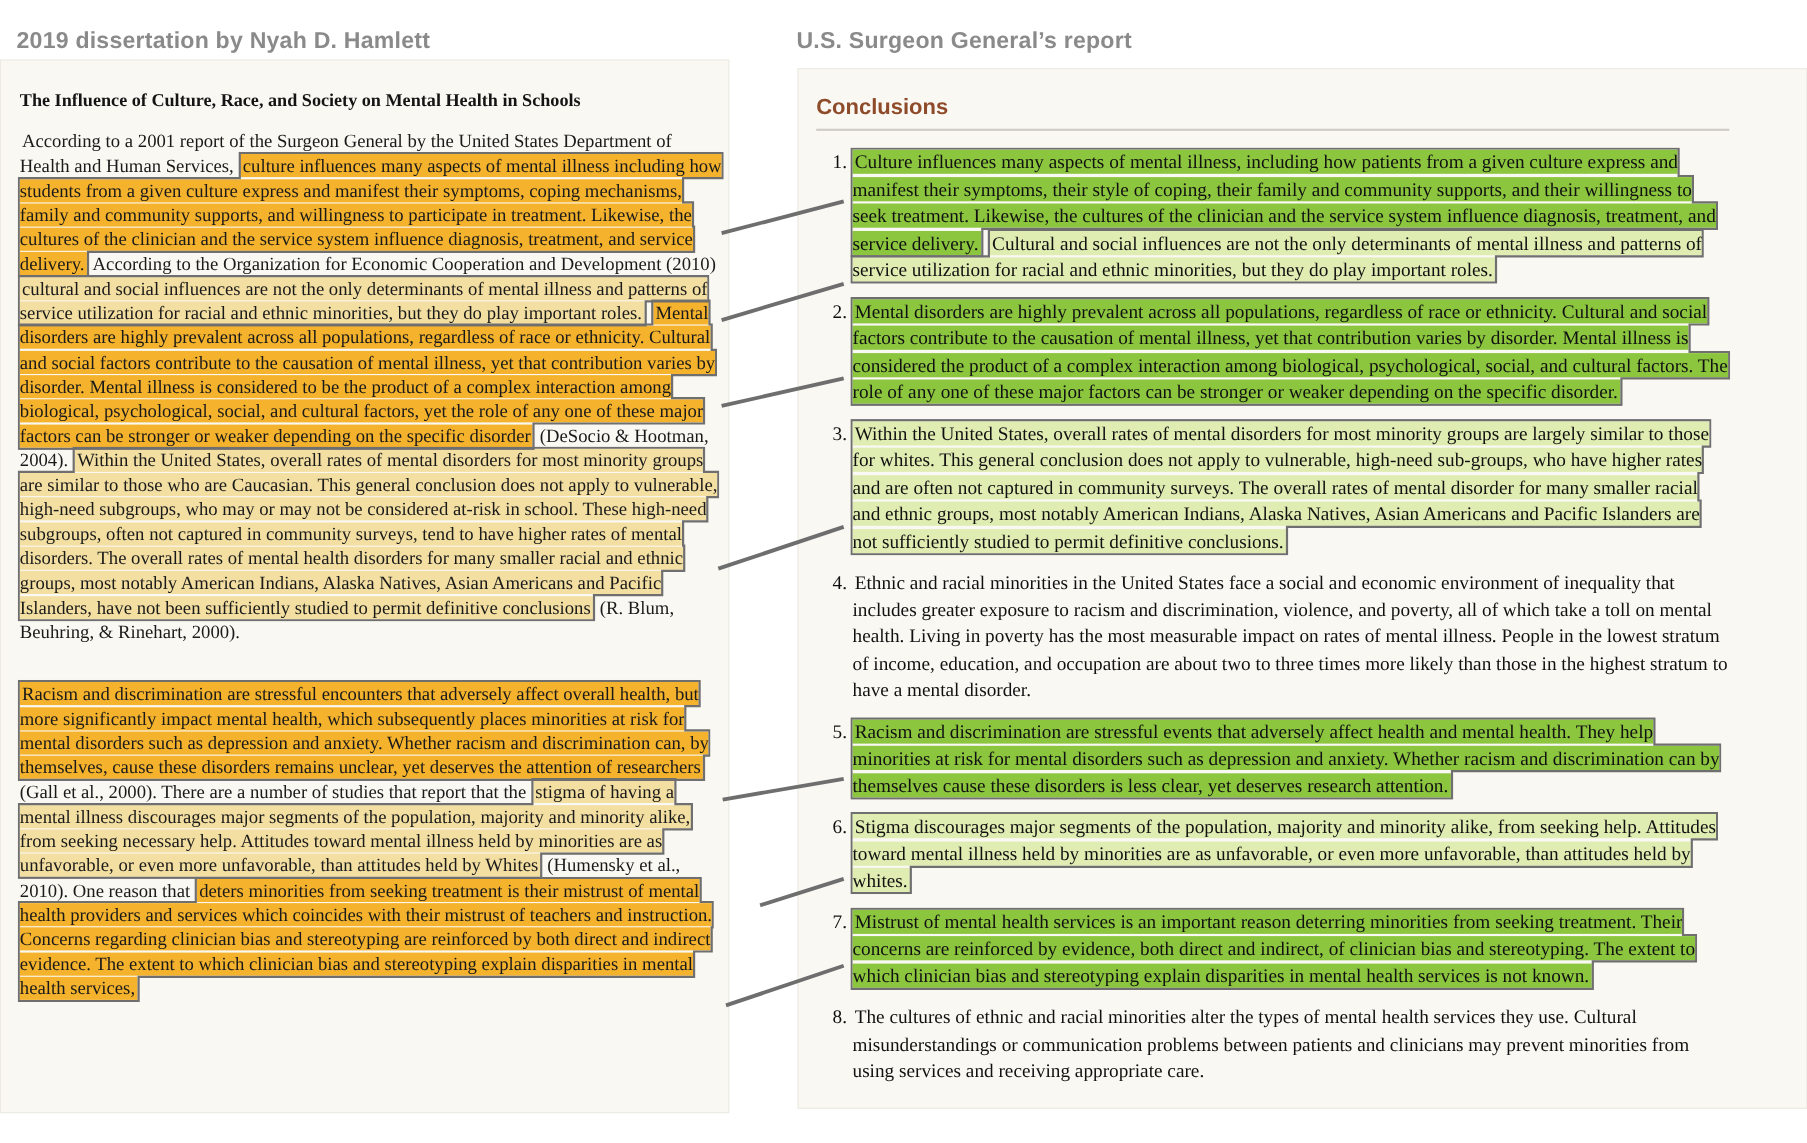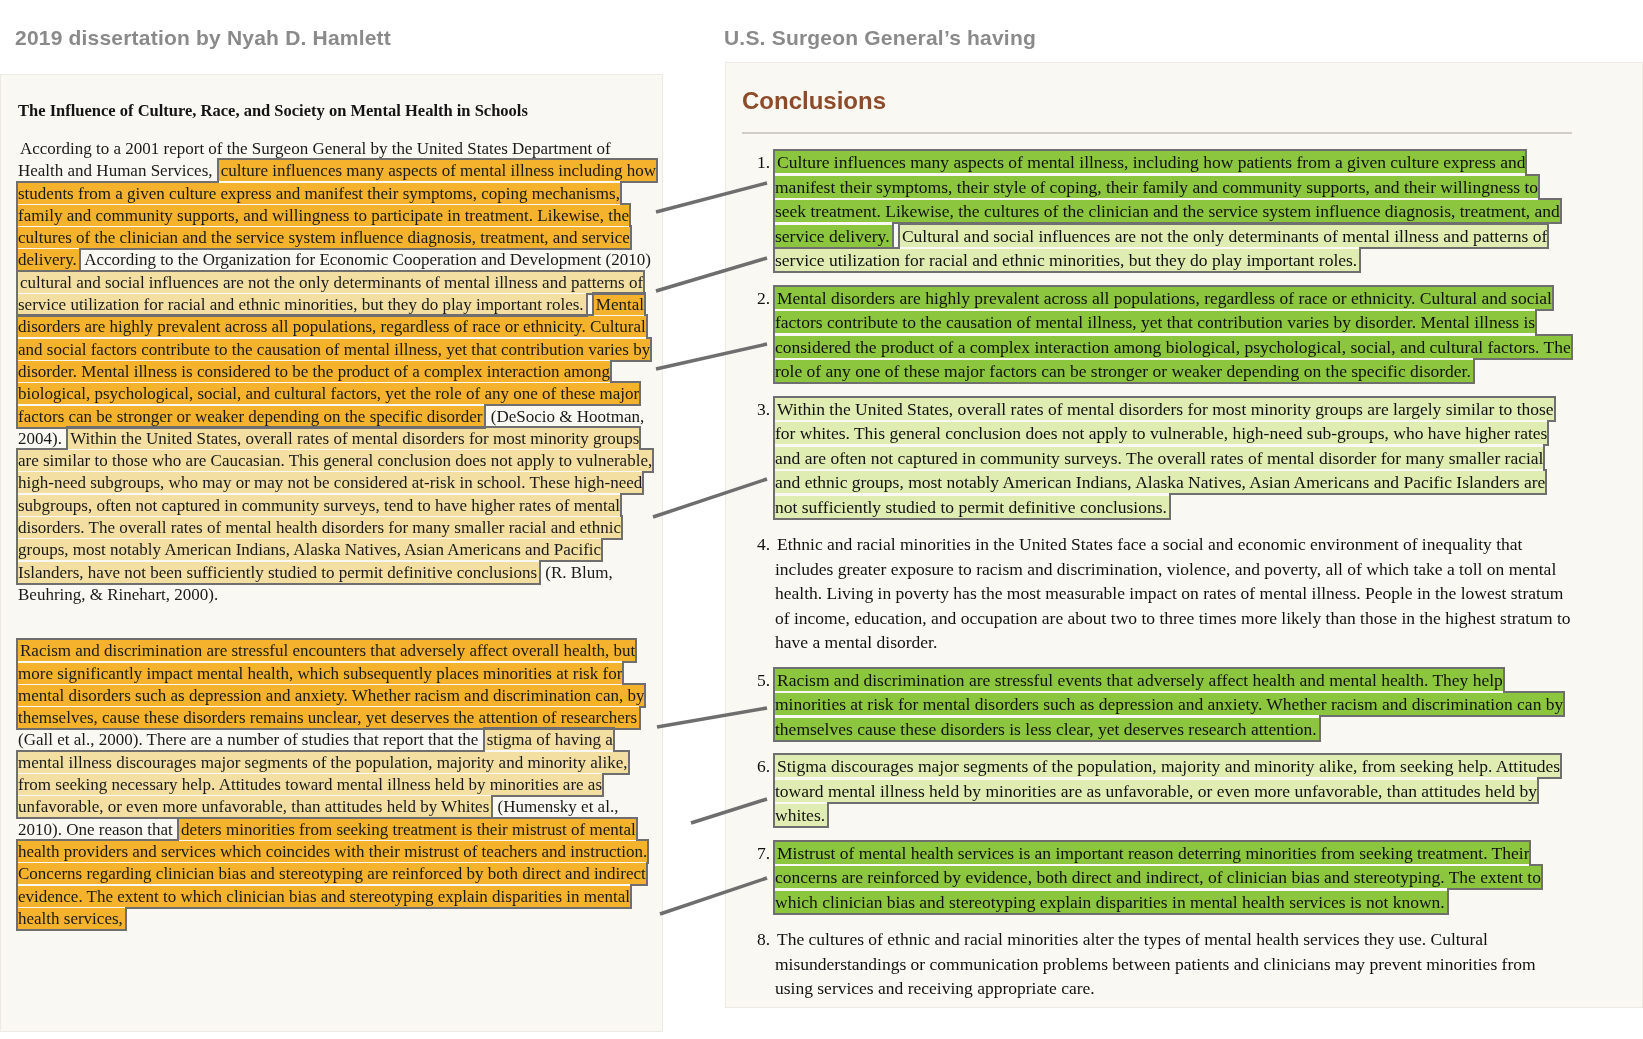--- a/index.html
+++ b/index.html
@@ -19,21 +19,21 @@
   .col-header.left{left:15px;text-align:center;}
   .col-header.right{left:724px;}
 
   .paper{
     position:absolute;
     background:var(--paper_bg);
     border:1px solid #eceae3;
     box-sizing:border-box;
   }
   .left-paper{
-    left:0;top:74px;width:663px;height:958px;
+    left:0;top:54px;width:663px;height:958px;
     padding:26px 6px 0 17px;
   }
   .right-paper{
     left:725px;top:62px;width:918px;height:946px;
     padding:24px 70px 0 16px;
   }
 
   .doc-title{
     margin:0 0 17px 0;
     font-size:16.5px;font-weight:bold;color:#141414;
@@ -48,23 +48,23 @@
   .seg{padding:1px 2px;}
   .seg.plain{background:transparent;text-align:center;}
   .seg.orange{background:var(--highlight_orange);outline:2px solid var(--box_border);}
   .seg.tan{background:var(--highlight_tan);outline:2px solid var(--box_border);}
   .seg.green{background:var(--highlight_green);outline:2px solid var(--box_border);}
   .seg.lgreen{background:var(--highlight_light_green);outline:2px solid var(--box_border);}
 
   .conclusions-heading{
     margin:0 0 16px 0;
     font-family:"Liberation Sans","DejaVu Sans",sans-serif;
-    font-size:24px;font-weight:bold;color:var(--conclusions_brown);
+    font-size:20px;font-weight:bold;color:var(--conclusions_brown);
     border-bottom:2px solid #cfcdc6;
-    padding-bottom:17px;
+    padding-bottom:7px;
   }
   .conclusions-list{
     list-style:none;margin:0;padding:0;
   }
   .conclusion-item{
     display:flex;align-items:flex-start;
     margin-bottom:13px;
     font-size:17.5px;line-height:24.5px;color:#111111;
   }
   .conclusion-item .num{
@@ -78,21 +78,21 @@
     pointer-events:none;z-index:5;
   }
 </style>
 </head>
 <body>
 
 <div class="canvas">
 
   <div class="col-header left">2019 dissertation by Nyah D. Hamlett</div>
 
-  <div class="col-header right">U.S. Surgeon General’s having</div>
+  <div class="col-header right">U.S. Surgeon General’s report</div>
 
   <div class="paper left-paper">
     <h1 class="doc-title">The Influence of Culture, Race, and Society on Mental Health in Schools</h1>
     <p class="doc-para"><span class="seg plain">According to a 2001 report of the Surgeon General by the United States Department of Health and Human Services, </span><span class="seg orange">culture influences many aspects of mental illness including how students from a given culture express and manifest their symptoms, coping mechanisms, family and community supports, and willingness to participate in treatment. Likewise, the cultures of the clinician and the service system influence diagnosis, treatment, and service delivery.</span><span class="seg plain"> According to the Organization for Economic Cooperation and Development (2010) </span><span class="seg tan">cultural and social influences are not the only determinants of mental illness and patterns of service utilization for racial and ethnic minorities, but they do play important roles.</span><span class="seg plain"> </span><span class="seg orange">Mental disorders are highly prevalent across all populations, regardless of race or ethnicity. Cultural and social factors contribute to the causation of mental illness, yet that contribution varies by disorder. Mental illness is considered to be the product of a complex interaction among biological, psychological, social, and cultural factors, yet the role of any one of these major factors can be stronger or weaker depending on the specific disorder</span><span class="seg plain"> (DeSocio &amp; Hootman, 2004). </span><span class="seg tan">Within the United States, overall rates of mental disorders for most minority groups are similar to those who are Caucasian. This general conclusion does not apply to vulnerable, high-need subgroups, who may or may not be considered at-risk in school. These high-need subgroups, often not captured in community surveys, tend to have higher rates of mental disorders. The overall rates of mental health disorders for many smaller racial and ethnic groups, most notably American Indians, Alaska Natives, Asian Americans and Pacific Islanders, have not been sufficiently studied to permit definitive conclusions</span><span class="seg plain"> (R. Blum, Beuhring, &amp; Rinehart, 2000).</span></p>
     <p class="doc-para"><span class="seg orange">Racism and discrimination are stressful encounters that adversely affect overall health, but more significantly impact mental health, which subsequently places minorities at risk for mental disorders such as depression and anxiety. Whether racism and discrimination can, by themselves, cause these disorders remains unclear, yet deserves the attention of researchers</span><span class="seg plain"> (Gall et al., 2000). There are a number of studies that report that the </span><span class="seg tan">stigma of having a mental illness discourages major segments of the population, majority and minority alike, from seeking necessary help. Attitudes toward mental illness held by minorities are as unfavorable, or even more unfavorable, than attitudes held by Whites</span><span class="seg plain"> (Humensky et al., 2010). One reason that </span><span class="seg orange">deters minorities from seeking treatment is their mistrust of mental health providers and services which coincides with their mistrust of teachers and instruction. Concerns regarding clinician bias and stereotyping are reinforced by both direct and indirect evidence. The extent to which clinician bias and stereotyping explain disparities in mental health services,</span></p>
   </div>
 
   <div class="paper right-paper">
     <h2 class="conclusions-heading">Conclusions</h2>
     <ol class="conclusions-list">

